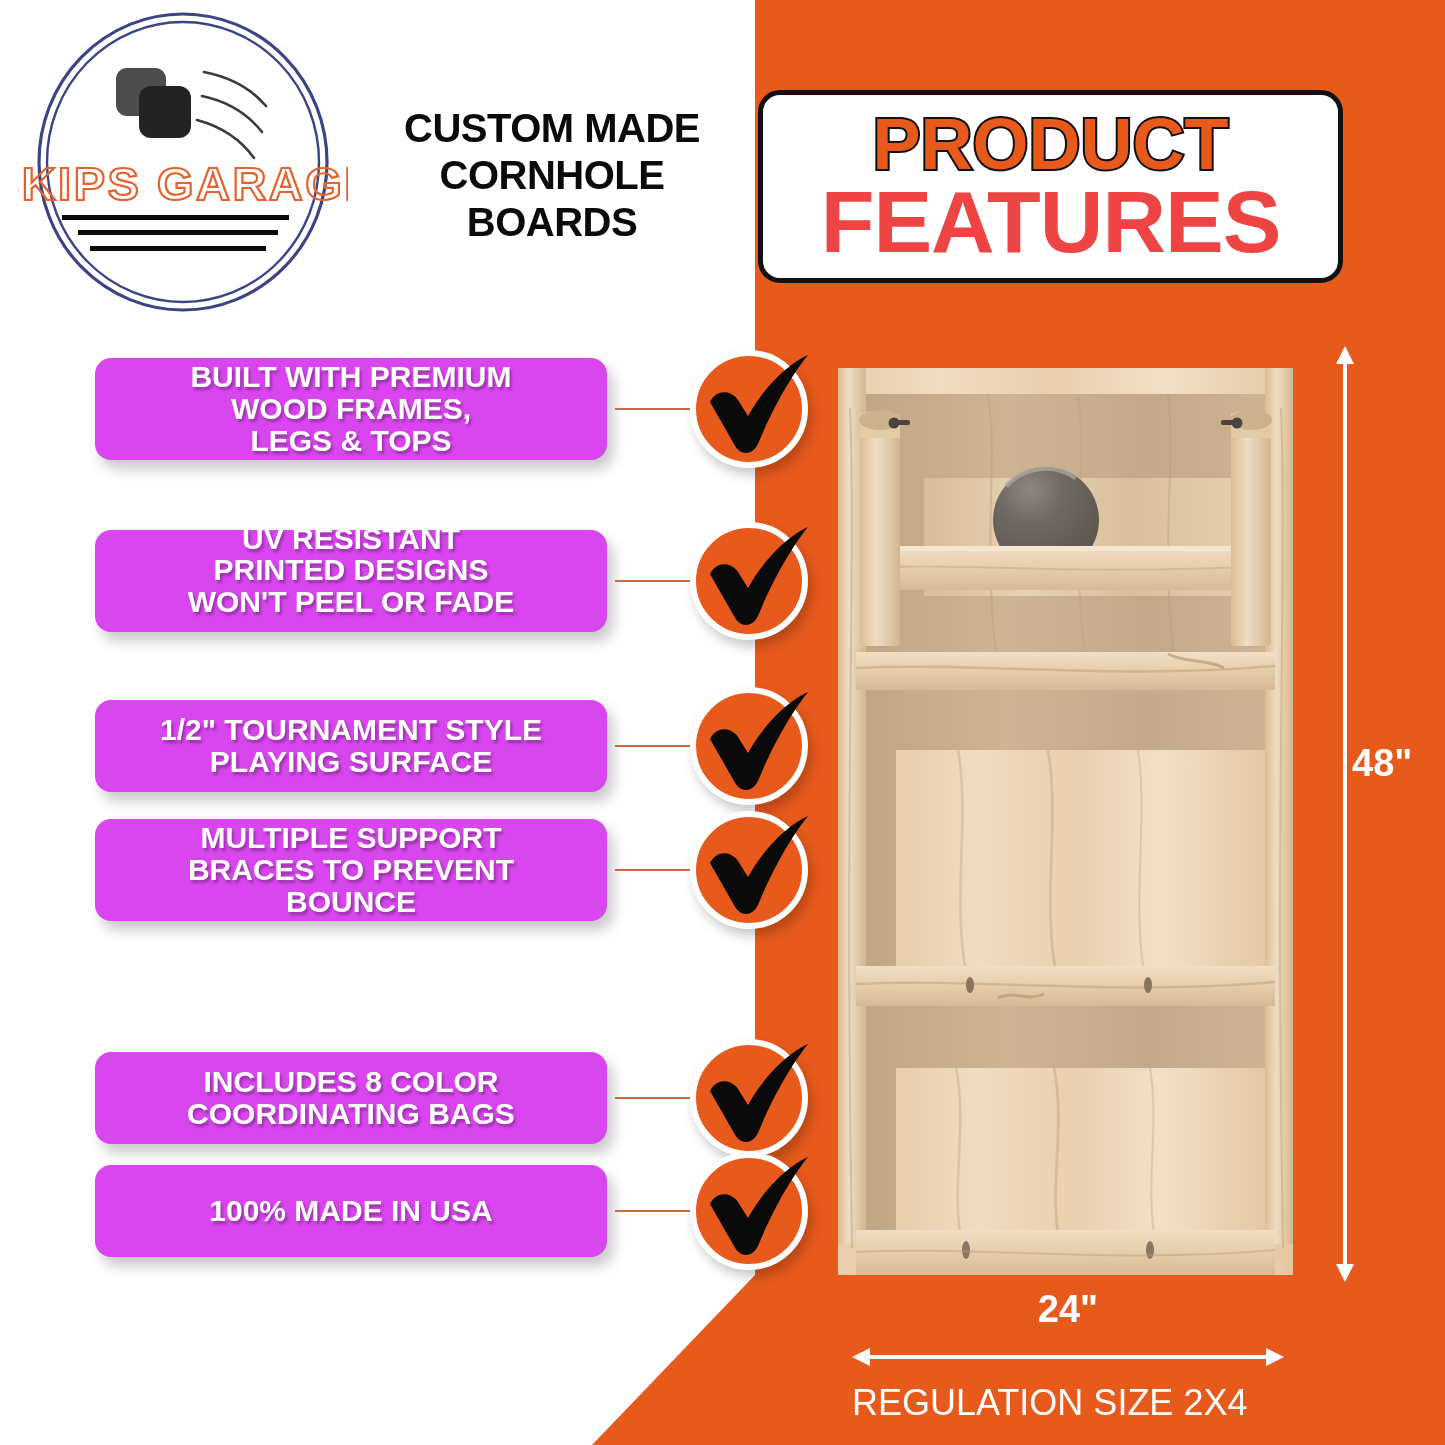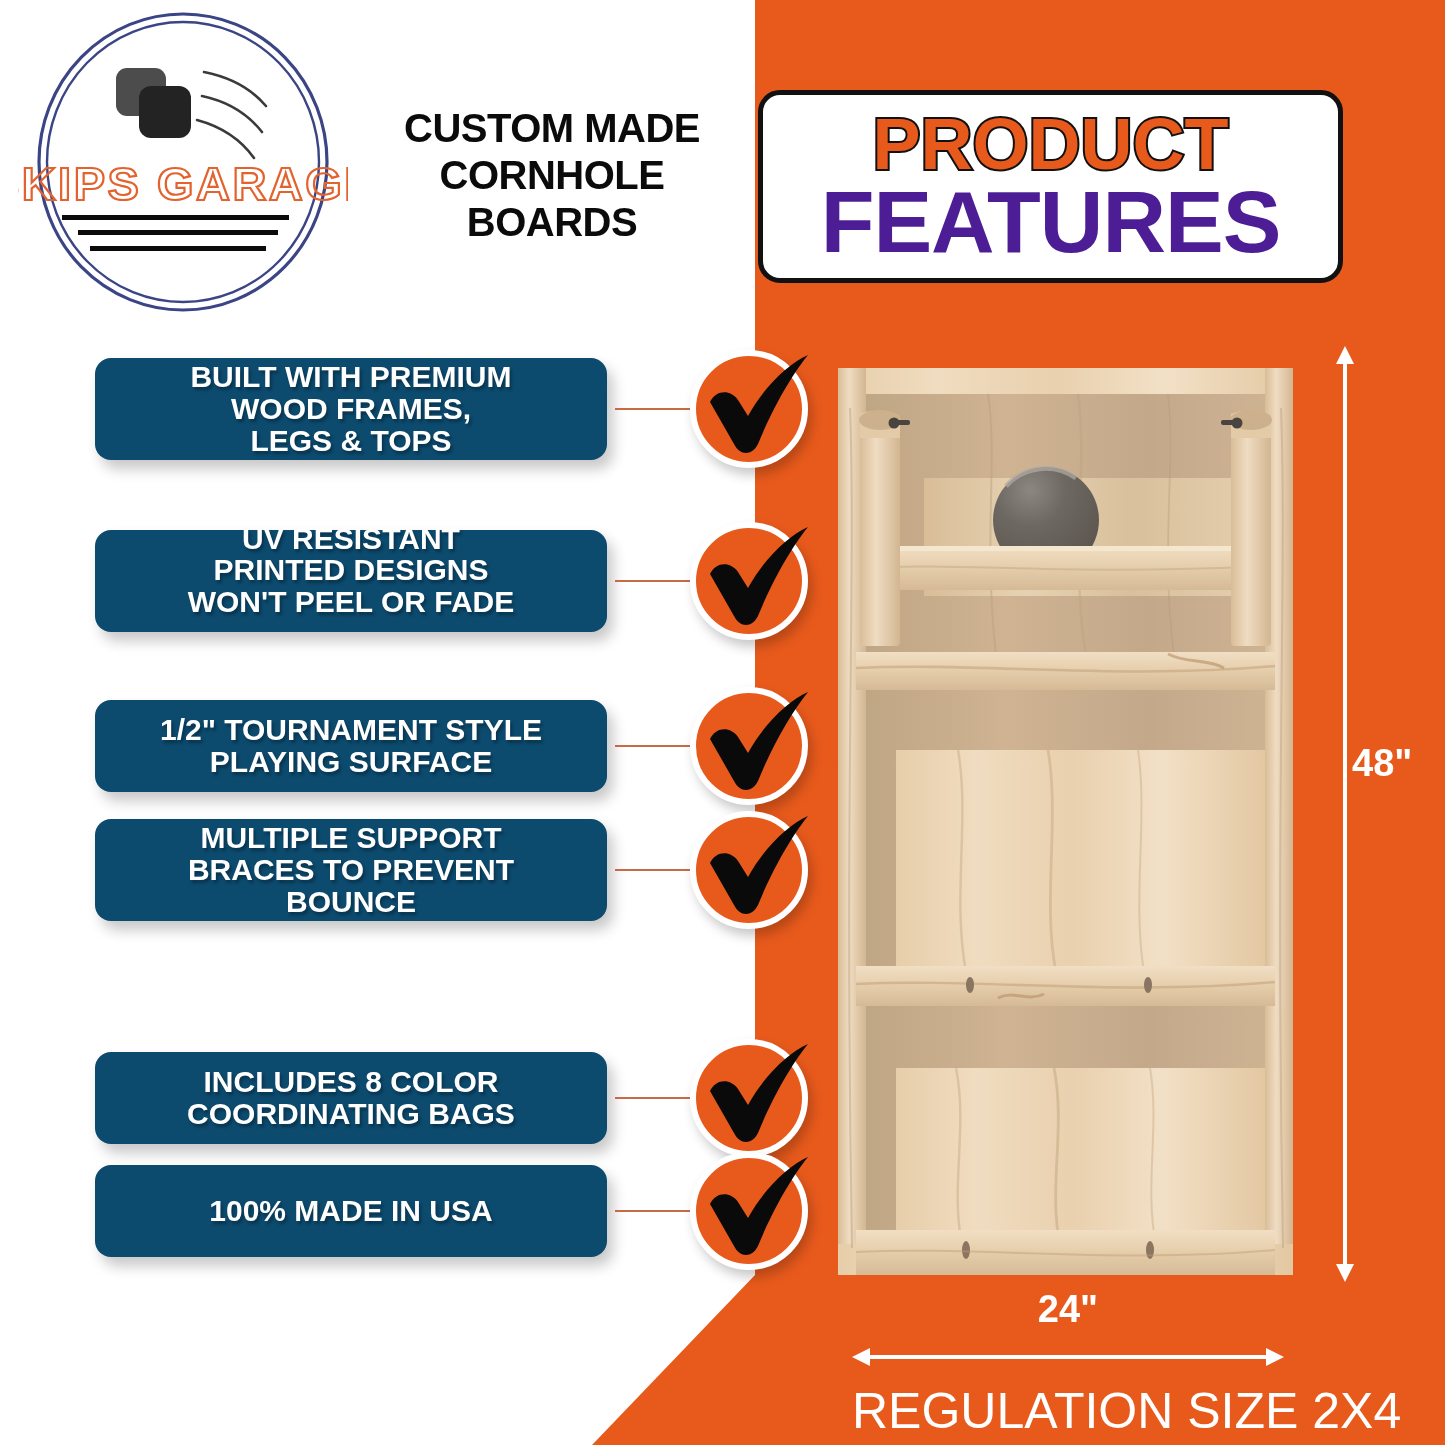--- a/index.html
+++ b/index.html
@@ -49,28 +49,28 @@
   .pf-product{
     font-size:72px;font-weight:bold;letter-spacing:0px;line-height:0.95;
     color:#E85A1C;
     -webkit-text-stroke:4px #111;
     paint-order:stroke fill;
     text-transform:uppercase;
     margin-bottom:2px;
   }
   .pf-features{
     font-size:88px;font-weight:bold;letter-spacing:-1px;line-height:0.95;
-    color:#4c1d95;text-transform:uppercase;
+    color:#ef4444;text-transform:uppercase;
   }
 
   
   .feature-row{position:absolute;left:0;width:860px;height:140px;z-index:5;}
   .fbox{
     position:absolute;left:95px;top:0;width:512px;
-    background:#0c4a6e;border-radius:16px;
+    background:#d946ef;border-radius:16px;
     color:#fff;font-weight:bold;
     font-size:30px;line-height:1.06;
     text-align:center;
     display:flex;align-items:center;justify-content:center;
     box-sizing:border-box;
     padding:14px 18px;
     text-shadow:2px 3px 3px rgba(0,0,0,0.30);
     box-shadow:6px 9px 14px rgba(0,0,0,0.22);
     text-transform:uppercase;
   }
@@ -107,21 +107,21 @@
     color:#fff;font-weight:bold;font-size:38px;
   }
   .dim-h{position:absolute;left:852px;top:1345px;width:432px;height:24px;z-index:6;}
   .dim-h svg{display:block;}
   .dim-h-label{
     position:absolute;left:852px;top:1288px;width:432px;text-align:center;z-index:7;
     color:#fff;font-weight:bold;font-size:38px;
   }
   .regulation{
     position:absolute;left:852px;top:1382px;width:480px;z-index:7;
-    color:#fff;font-weight:normal;font-size:50px;letter-spacing:0px;
+    color:#fff;font-weight:normal;font-size:36px;letter-spacing:0px;
     text-transform:uppercase;white-space:nowrap;
   }
 </style>
 </head>
 <body>
 
 <div class="stage">
 
   <div class="orange-panel"></div>
 

